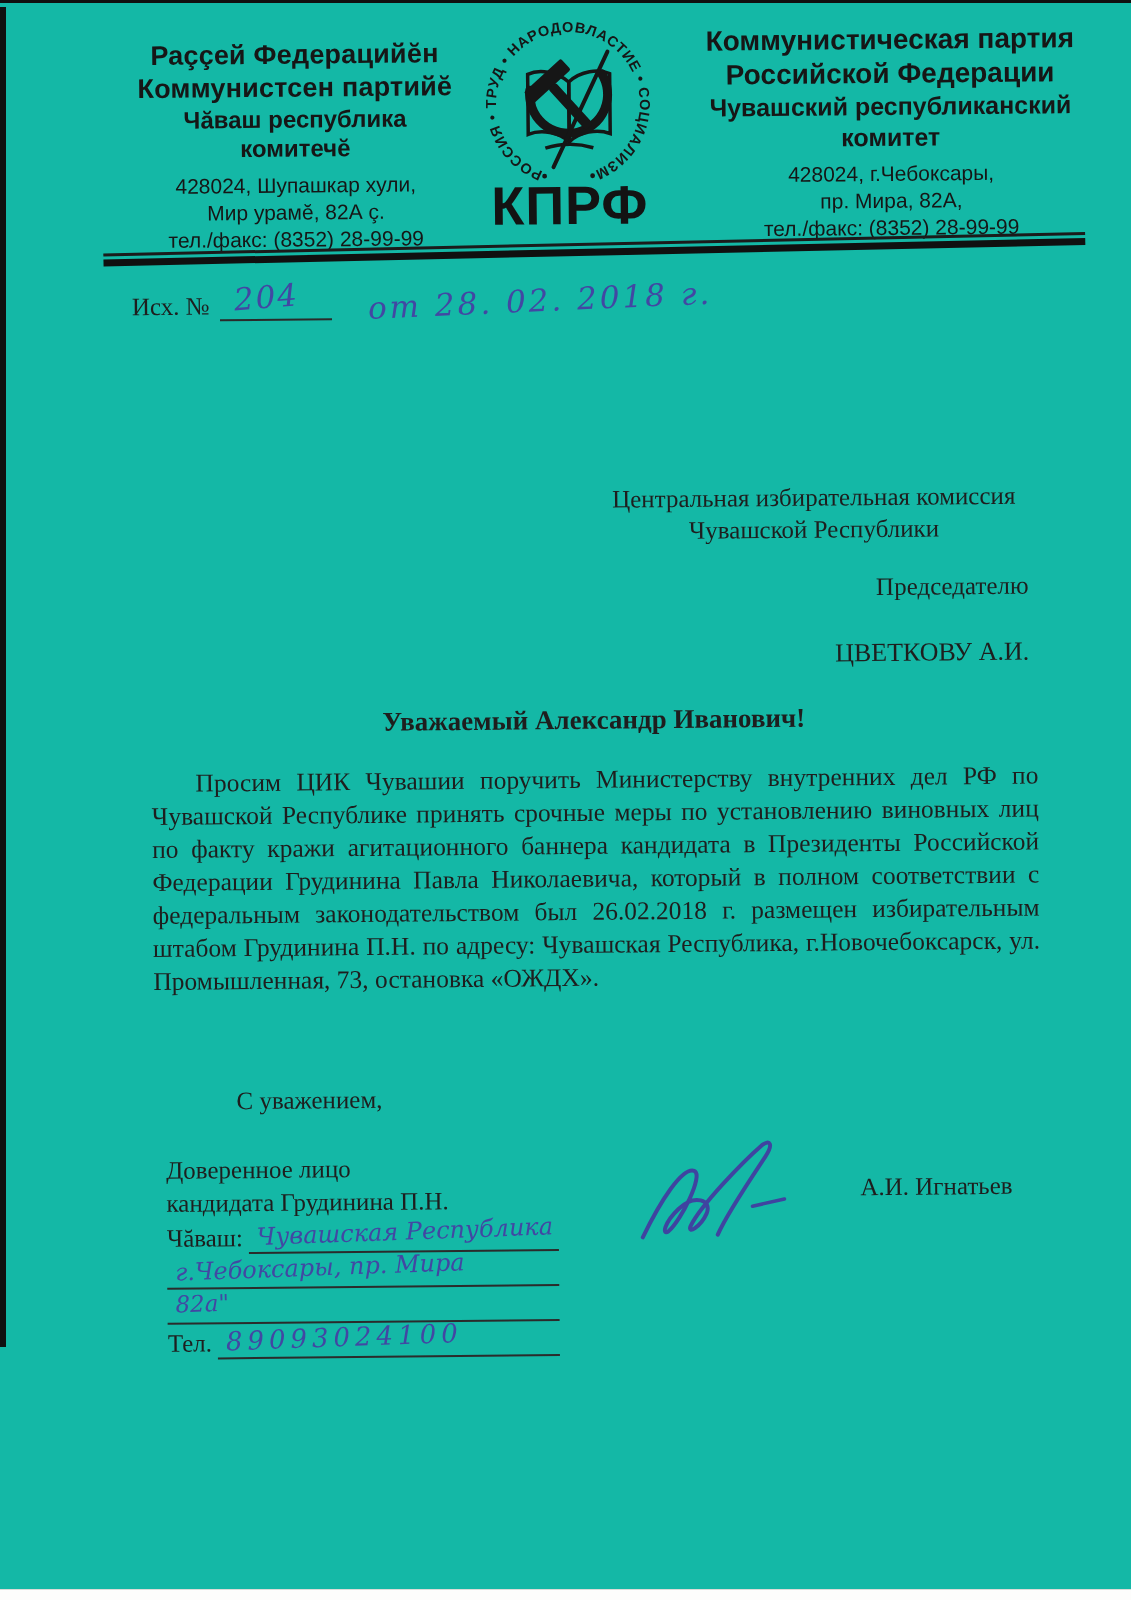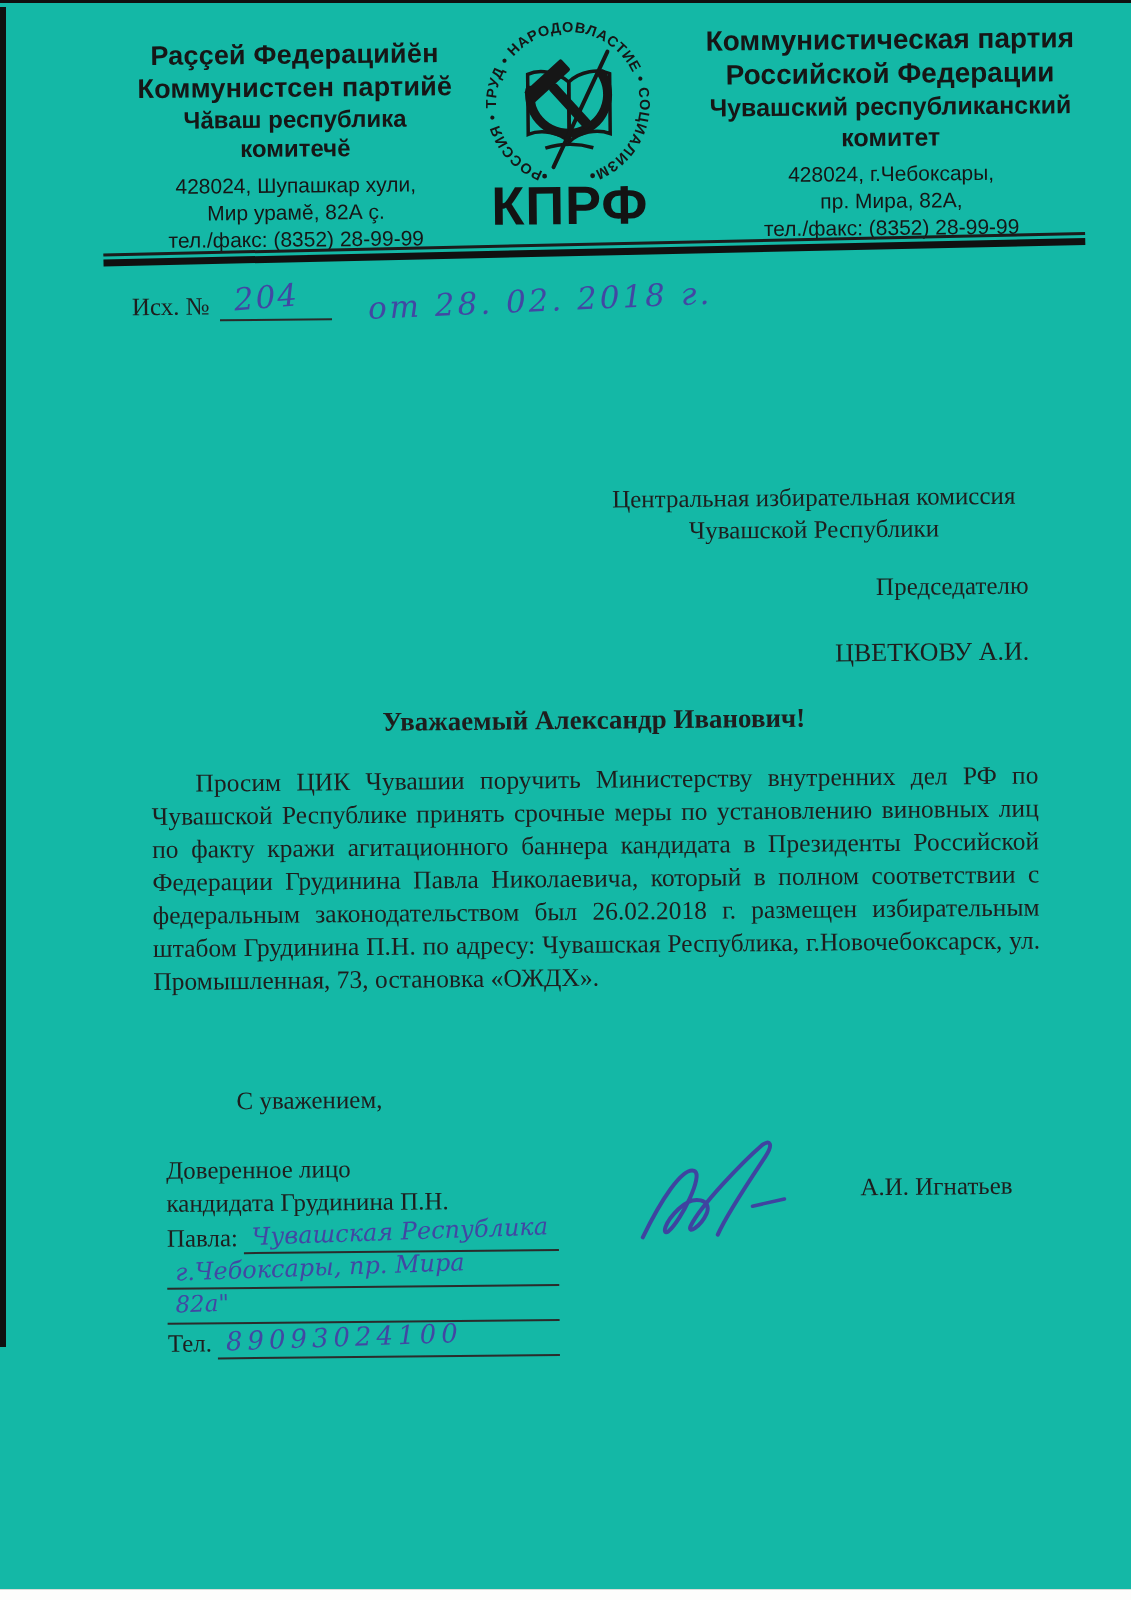--- a/index.html
+++ b/index.html
@@ -145,21 +145,21 @@
     </div>
 
     <div class="salutation">Уважаемый Александр Иванович!</div>
     <div class="body-par">Просим ЦИК Чувашии поручить Министерству внутренних дел РФ по Чувашской Республике принять срочные меры по установлению виновных лиц по факту кражи агитационного баннера кандидата в Президенты Российской Федерации Грудинина Павла Николаевича, который в полном соответствии с федеральным законодательством был 26.02.2018 г. размещен избирательным штабом Грудинина П.Н. по адресу: Чувашская Республика, г.Новочебоксарск, ул. Промышленная, 73, остановка «ОЖДХ».</div>
     <div class="closing">С уважением,</div>
 
     <div class="sig-block">
       <div>Доверенное лицо</div>
       <div>кандидата Грудинина П.Н.</div>
       <div class="frow">
-        <span class="flabel">Павла:</span>
+        <span class="flabel">Чăваш:</span>
         <span class="fline">
           <span class="hand fval">Чувашская Республика</span>
         </span>
       </div>
       <div class="frow">
         <span class="fline">
           <span class="hand fval">г.Чебоксары, пр. Мира</span>
         </span>
       </div>
       <div class="frow">

